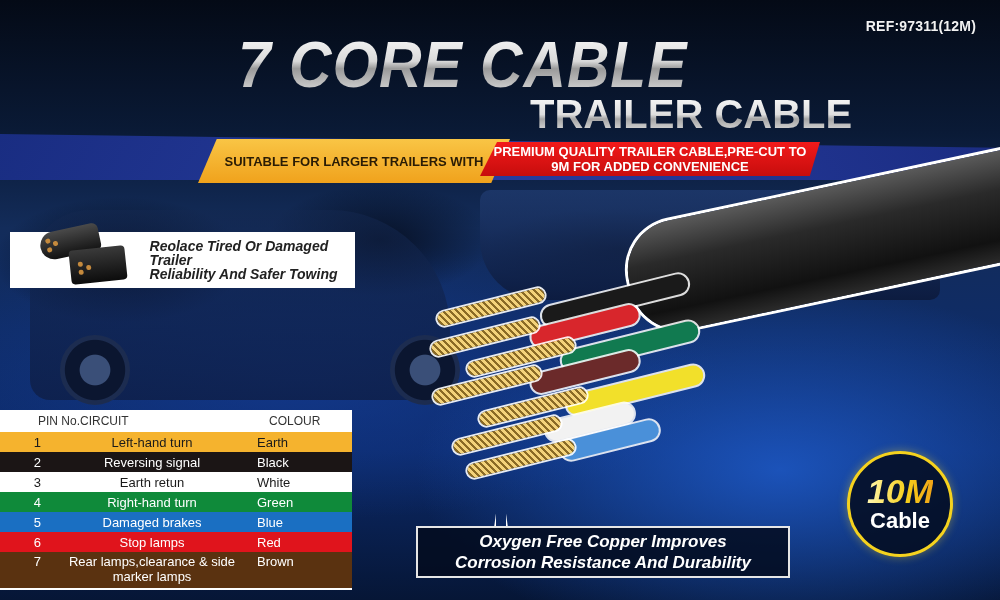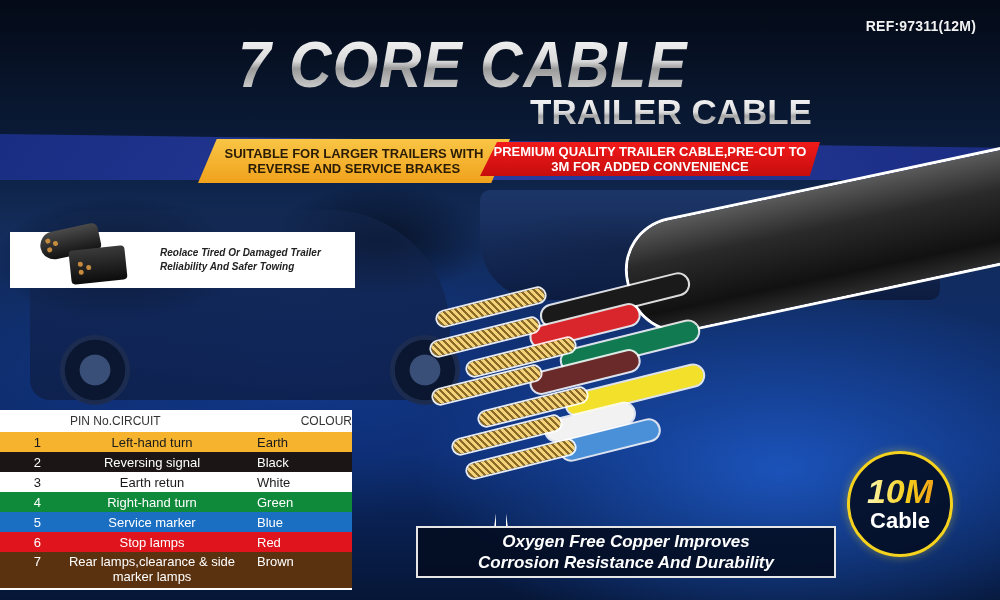--- a/index.html
+++ b/index.html
@@ -19,59 +19,59 @@
     border-radius:60px 120px 20px 20px; opacity:0.85; }
   .wheel { position:absolute; width:70px; height:70px; border-radius:50%; background:radial-gradient(circle,#3a4f78 0 30%, #0b1630 32% 60%, #1c2c50 62%); }
   .boat { position:absolute; left:480px; top:190px; width:460px; height:110px;
     background:linear-gradient(180deg, rgba(40,70,130,0.5), rgba(12,26,60,0.9)); border-radius:10px 90px 10px 60px; }
 
   .ref { position:absolute; right:24px; top:18px; color:#f2f2f2; font-weight:bold; font-size:14px; letter-spacing:0.2px; }
 
   .title { position:absolute; left:238px; top:28px; font-size:64px; font-weight:900; font-style:italic; letter-spacing:1px;
     color:#e8e8e8; background:linear-gradient(180deg,#ffffff 0%,#d9d9d9 45%,#9a9a9a 55%,#eeeeee 100%);
     -webkit-background-clip:text; background-clip:text; -webkit-text-fill-color:transparent; transform:scaleX(0.92); transform-origin:left; }
-  .subtitle { position:absolute; left:530px; top:92px; font-size:35px; font-weight:900; color:#f0f0f0;
+  .subtitle { position:absolute; left:530px; top:92px; font-size:40px; font-weight:900; color:#f0f0f0;
     background:linear-gradient(180deg,#ffffff 0%,#dedede 50%,#a5a5a5 60%,#f2f2f2 100%);
     -webkit-background-clip:text; background-clip:text; -webkit-text-fill-color:transparent; }
 
   .ribbon-blue { position:absolute; left:0; top:134px; width:1000px; height:46px;
     background:linear-gradient(90deg,#1b2f8a,#2a3fa8 50%,#1c2e8a); clip-path:polygon(0 0,100% 30%,100% 100%,0 100%); opacity:0.9; }
   .banner-orange { position:absolute; left:198px; top:139px; width:312px; height:44px;
     background:linear-gradient(180deg,#f9c545,#f0a21c); clip-path:polygon(6% 0,100% 0,94% 100%,0 100%);
     display:flex; flex-direction:column; justify-content:center; align-items:center; }
   .banner-orange span { color:#2a1c05; font-weight:bold; font-size:13px; line-height:15px; text-align:center; }
   .banner-red { position:absolute; left:480px; top:142px; width:340px; height:34px;
     background:linear-gradient(180deg,#f21a1a,#c70d0d); clip-path:polygon(5% 0,100% 0,97% 100%,0 100%);
     display:flex; flex-direction:column; justify-content:center; align-items:center; }
   .banner-red span { color:#ffffff; font-weight:bold; font-size:13px; line-height:15px; text-align:center; }
 
   .connector-box { position:absolute; left:10px; top:232px; width:345px; height:56px; background:#ffffff; display:flex; align-items:center; }
   .connector-img { width:120px; height:62px; position:relative; margin-top:-6px; }
   .plug { position:absolute; left:30px; top:2px; width:60px; height:28px; background:linear-gradient(180deg,#4a4a4a,#111); border-radius:14px 6px 6px 14px; transform:rotate(-12deg); }
   .socket { position:absolute; left:60px; top:22px; width:56px; height:34px; background:linear-gradient(180deg,#3a3a3a,#0c0c0c); border-radius:4px; transform:rotate(-6deg); }
   .pin { position:absolute; width:5px; height:5px; border-radius:50%; background:#c58a3d; }
-  .connector-text { color:#222; font-weight:bold; font-style:italic; font-size:10px; line-height:14px; margin-left:30px; }
+  .connector-text { color:#222; font-weight:bold; font-style:italic; font-size:14px; line-height:14px; margin-left:30px; }
 
   .pin-table { position:absolute; left:0; top:410px; width:352px; height:180px; background:#ffffff; }
   .pin-header { display:flex; height:22px; align-items:center; font-size:12px; color:#333; }
-  .pin-header .h1 { margin-left:70px; width:231px; }
+  .pin-header .h1 { margin-left:38px; width:231px; }
   .pin-row { display:flex; height:20px; align-items:center; font-size:13px; }
   .pin-row.tall { height:36px; align-items:flex-start; padding-top:2px; }
   .pin-row .num { width:67px; text-align:right; padding-right:6px; margin-left:-20px; }
   .pin-row .circ { width:210px; line-height:15px;text-align:center; }
   .pin-row .col { flex:1; }
 
   .cable { position:absolute; left:630px; top:230px; width:420px; height:110px; background:linear-gradient(180deg,#5a5a5a 0%,#2a2a2a 35%,#111 80%,#2b2b2b 100%);
     transform:rotate(-12deg); transform-origin:left center; border-radius:50px 0 0 50px; box-shadow:0 0 0 3px #fff; }
   .wire { position:absolute; height:20px; border-radius:10px; box-shadow:0 0 0 2px rgba(255,255,255,0.85); }
   .copper { position:absolute; height:14px; border-radius:7px;
     background:repeating-linear-gradient(60deg,#f3d27a 0 3px,#8a6a25 3px 5px); box-shadow:0 0 0 2px rgba(255,255,255,0.9); }
 
   .callout-line { position:absolute; left:494px; top:482px; width:14px; height:46px; border-left:2px solid #fff; border-right:2px solid #fff; clip-path:polygon(45% 0,55% 0,100% 100%,0 100%); }
-  .callout { position:absolute; left:416px; top:526px; width:420px; height:52px; border:2px solid #e6e6e6; background:rgba(3,12,30,0.85);
+  .callout { position:absolute; left:416px; top:526px; width:374px; height:52px; border:2px solid #e6e6e6; background:rgba(3,12,30,0.85);
     display:flex; flex-direction:column; justify-content:center; align-items:center; }
   .callout span { color:#fff; font-weight:bold; font-style:italic; font-size:17px; line-height:21px; }
 
   .badge { position:absolute; left:847px; top:451px; width:106px; height:106px; border-radius:50%; border:3px solid #f5d21e; background:rgba(4,12,30,0.85);
     display:flex; flex-direction:column; justify-content:center; align-items:center; box-shadow:0 0 10px rgba(245,210,30,0.4); }
   .badge .big { font-size:34px; font-weight:900; font-style:italic; line-height:34px;
     background:linear-gradient(90deg,#fff7b0,#f6cf1a 60%,#f0a417); -webkit-background-clip:text; background-clip:text; -webkit-text-fill-color:transparent; }
   .badge .small { font-size:22px; font-weight:900; color:#fff; line-height:26px; }
 </style>
 </head>
@@ -84,25 +84,24 @@
   <div class="wheel" style="left:390px;top:335px;"></div>
   <div class="boat"></div>
 
   <div class="ref">REF:97311(12M)</div>
   <div class="title">7 CORE CABLE</div>
   <div class="subtitle">TRAILER CABLE</div>
 
   <div class="ribbon-blue"></div>
   <div class="banner-orange">
     <span>SUITABLE FOR LARGER TRAILERS WITH</span>
-    <span>REVERSE  AND SERVICE BRAKES</span>
   </div>
   <div class="banner-red">
     <span>PREMIUM QUALITY TRAILER CABLE,PRE-CUT TO</span>
-    <span>3M FOR ADDED CONVENIENCE</span>
+    <span>9M FOR ADDED CONVENIENCE</span>
   </div>
 
   <div class="connector-box">
     <div class="connector-img">
       <div class="plug">
         <div class="pin" style="left:6px;top:6px;"></div>
           <div class="pin" style="left:6px;top:15px;"></div>
           <div class="pin" style="left:13px;top:10px;"></div>
       </div>
       <div class="socket">
@@ -138,21 +137,21 @@
           <span class="circ">Earth retun</span>
           <span class="col">White</span>
         </div>
         <div class="pin-row" style="background: rgb(15, 138, 58); color: rgb(255, 255, 255);">
           <span class="num">4</span>
           <span class="circ">Right-hand turn</span>
           <span class="col">Green</span>
         </div>
         <div class="pin-row" style="background: rgb(26, 111, 194); color: rgb(255, 255, 255);">
           <span class="num">5</span>
-          <span class="circ">Service marker</span>
+          <span class="circ">Damaged brakes</span>
           <span class="col">Blue</span>
         </div>
         <div class="pin-row" style="background: rgb(224, 20, 28); color: rgb(255, 255, 255);">
           <span class="num">6</span>
           <span class="circ">Stop lamps</span>
           <span class="col">Red</span>
         </div>
         <div class="pin-row tall" style="background: rgb(90, 50, 16); color: rgb(255, 255, 255);">
           <span class="num">7</span>
           <span class="circ">Rear lamps,clearance &amp; side marker lamps</span>

